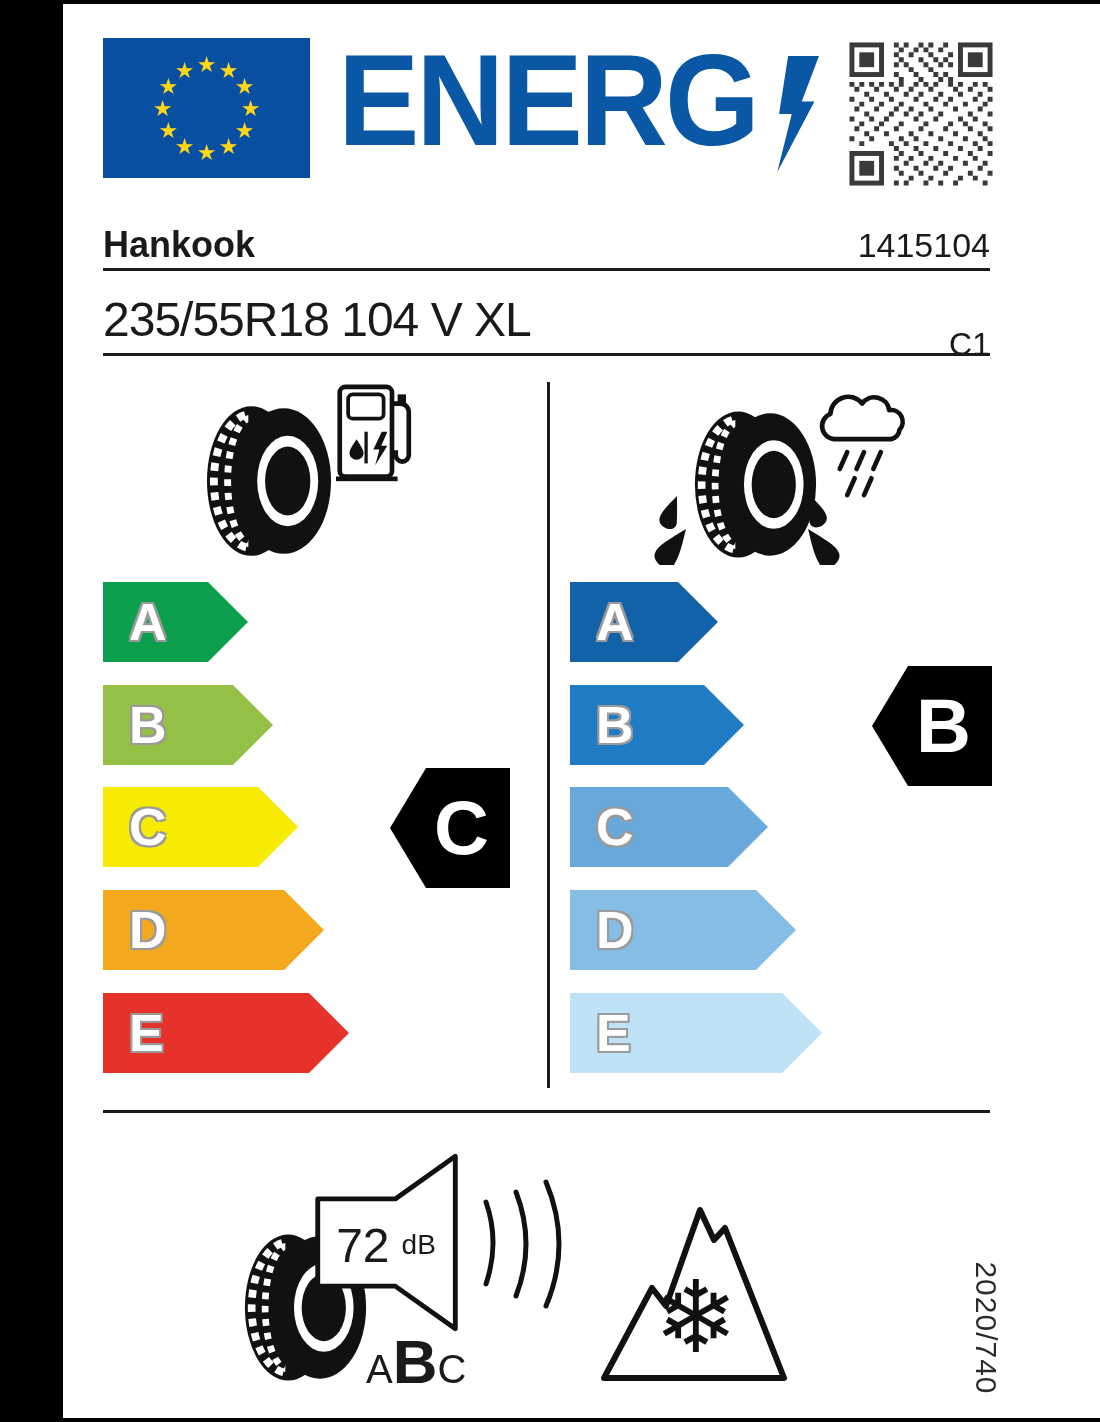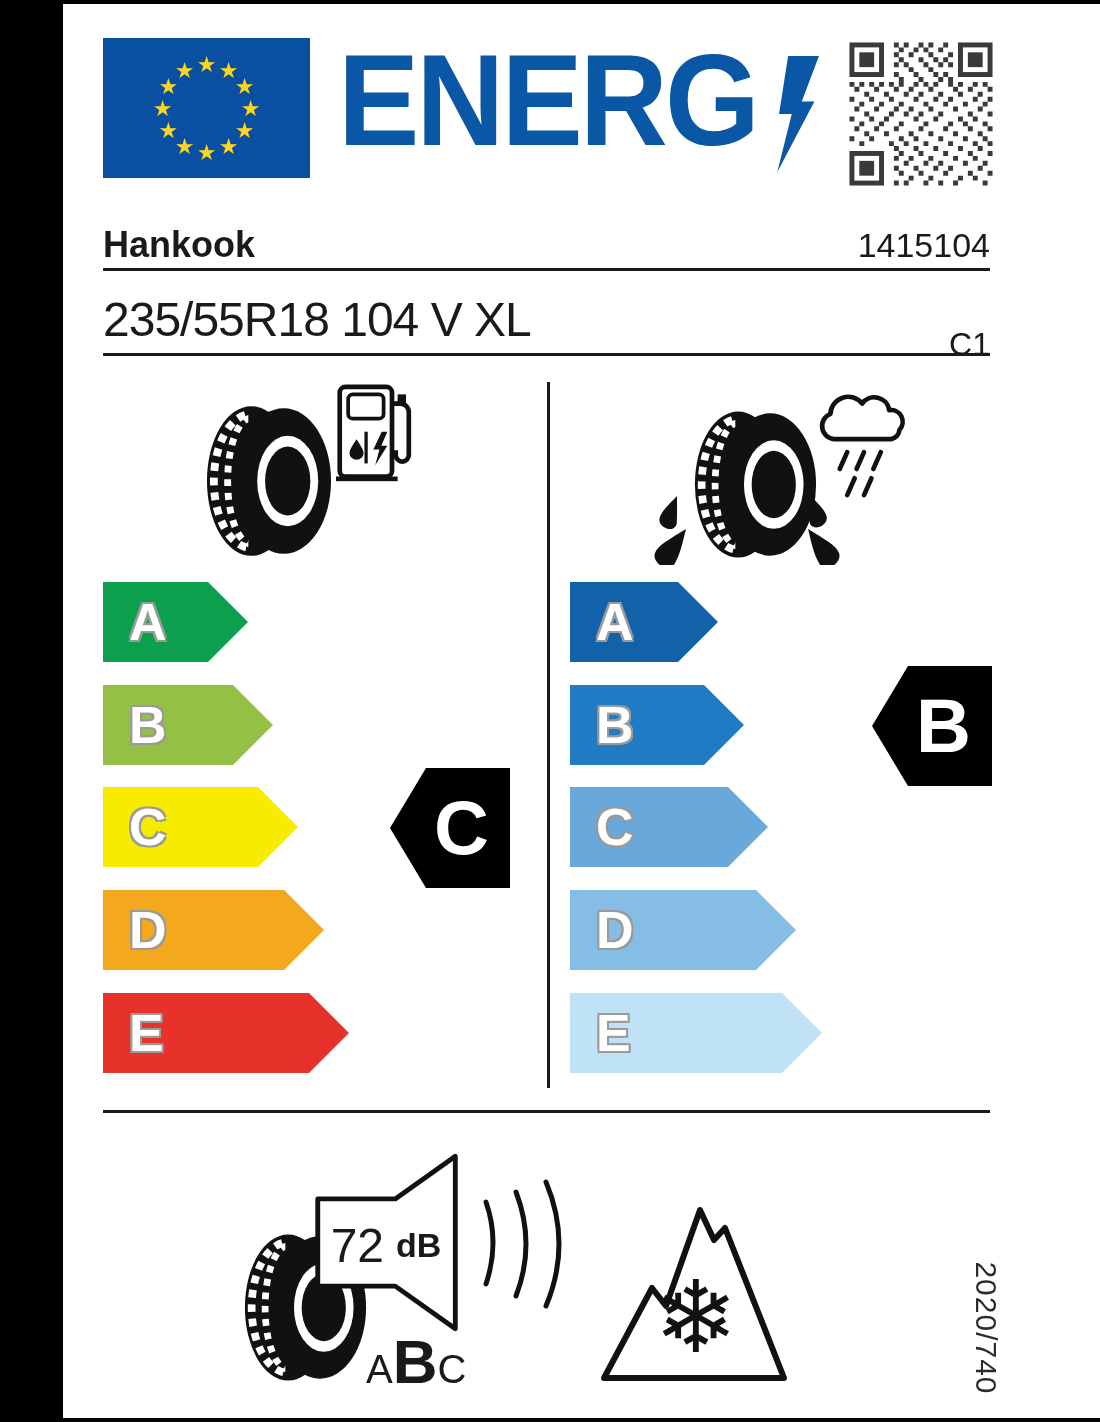--- a/index.html
+++ b/index.html
@@ -35,21 +35,21 @@
   .ww0{width:148px;} .ww1{width:174px;} .ww2{width:198px;} .ww3{width:226px;} .ww4{width:252px;}
   .rating-arrow{width:120px;height:120px;background:#000;display:flex;align-items:center;
      clip-path:polygon(30% 0,100% 0,100% 100%,30% 100%,0 50%);}
   .rating-arrow span{color:#fff;font-size:76px;font-weight:bold;margin-left:44px;line-height:1;}
   #fuel-rating{left:390px;top:768px;}
   #wet-rating{left:872px;top:666px;}
   
   #noise-value{left:318px;top:1212px;width:136px;height:66px;display:flex;
      align-items:center;justify-content:center;gap:12px;}
   #noise-value .num{font-size:48px;font-weight:normal;}
-  #noise-value .unit{font-size:34px;font-weight:bold;}
+  #noise-value .unit{font-size:28px;}
   #noise-classes{left:366px;top:1326px;display:flex;align-items:baseline;}
   #noise-classes .n0,#noise-classes .n2{font-size:40px;}
   #noise-classes .n1{font-size:62px;font-weight:bold;}
   #reg{left:986px;top:1328px;font-size:30px;letter-spacing:1px;color:#2b2b2b;
      transform:translate(-50%,-50%) rotate(90deg);white-space:nowrap;}
   svg{display:block;}
 </style>
 </head>
 <body>
 

